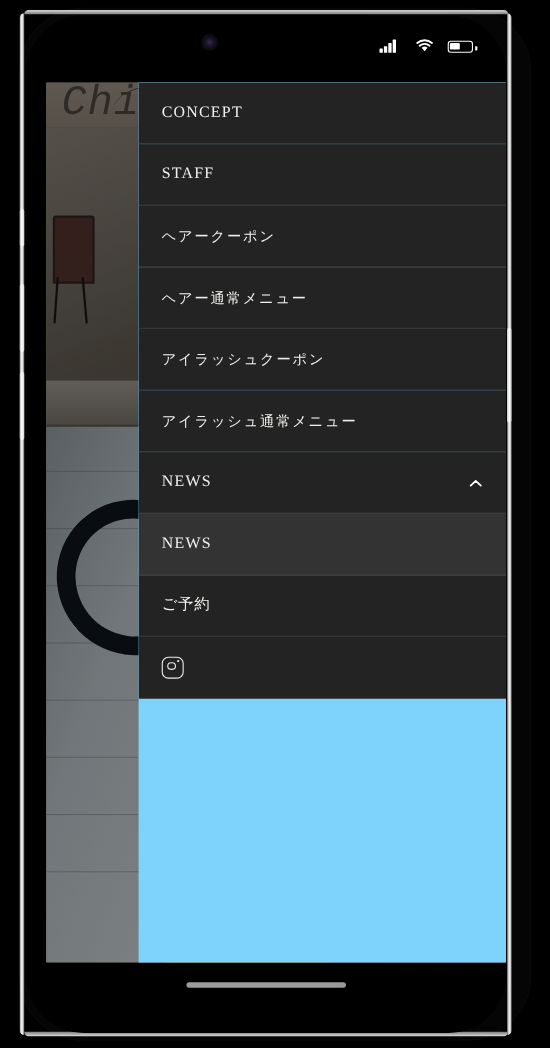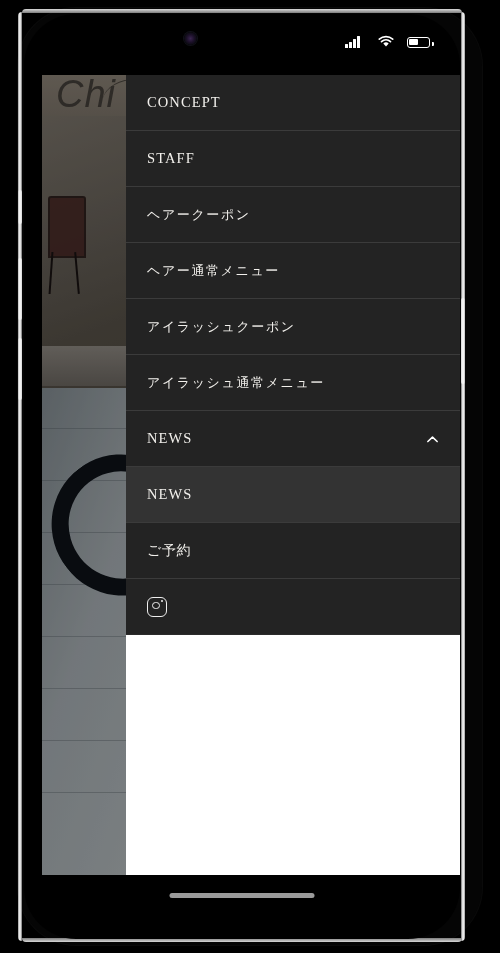--- a/index.html
+++ b/index.html
@@ -77,21 +77,21 @@
   .batt .cap{position:absolute;left:24px;top:3.6px;width:1.8px;height:4px;background:#fff;border-radius:0 1px 1px 0;}
 
   
   .page-bg{position:absolute;left:18px;top:61px;width:418px;height:800px;background:#5b5753;overflow:hidden;}
   .hero-logo-band{
     position:absolute;left:0;top:0;width:418px;height:41px;
     background:linear-gradient(180deg,#8c8377,#7e766b);
   }
   .hero-logo-text{
     position:absolute;left:14px;top:-2px;font-size:38px;color:#3a3631;
-    font-family:Liberation Sans, sans-serif;font-style:italic;letter-spacing:1px;opacity:.85;text-align:right;
+    font-family:Liberation Mono, monospace;font-style:italic;letter-spacing:1px;opacity:.85;text-align:right;
   }
   .hero-swoosh{
     position:absolute;left:60px;top:4px;width:60px;height:28px;
     border-top:1.4px solid #49443d;border-radius:50%/70% 70% 0 0;transform:rotate(-6deg);
   }
   .photo-interior{
     position:absolute;left:0;top:41px;width:418px;height:272px;
     background:linear-gradient(160deg,#7d766c 0%,#6a645c 28%,#585249 55%,#4b463f 100%);
   }
   .chair{
@@ -117,21 +117,21 @@
   .bigC-tail{position:absolute;left:86px;top:116px;width:30px;height:12px;background:#10161d;transform:rotate(12deg);}
   .yellow{
     position:absolute;left:108px;top:290px;width:150px;height:200px;border-radius:48% 40% 0 0;
     background:linear-gradient(160deg,#e8c21a,#c9a413);
   }
   .scrim{position:absolute;left:0;top:0;width:418px;height:800px;background:rgba(0,0,0,.32);}
 
   
   .drawer{
     position:absolute;left:102px;top:61px;width:334px;height:800px;
-    background:#ffffff;overflow:hidden;
+    background:#7dd3fc;overflow:hidden;
   }
   .nav-item{
     position:relative;height:56px;box-sizing:border-box;
     border-bottom:1px solid #3b3b3b;display:flex;align-items:center;
     background:#232323;
   }
   .nav-item.sub-active{background:#333333;}
   .nav-item .label{
     padding-left:21px;color:#f2f0ec;letter-spacing:1.1px;
     font-size:14.5px;line-height:1;white-space:nowrap;

